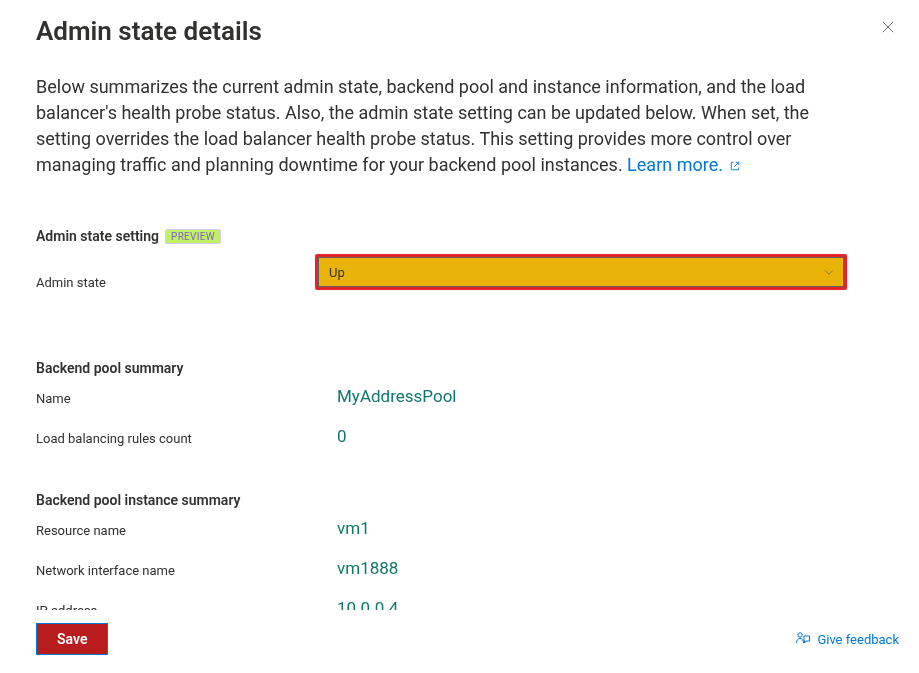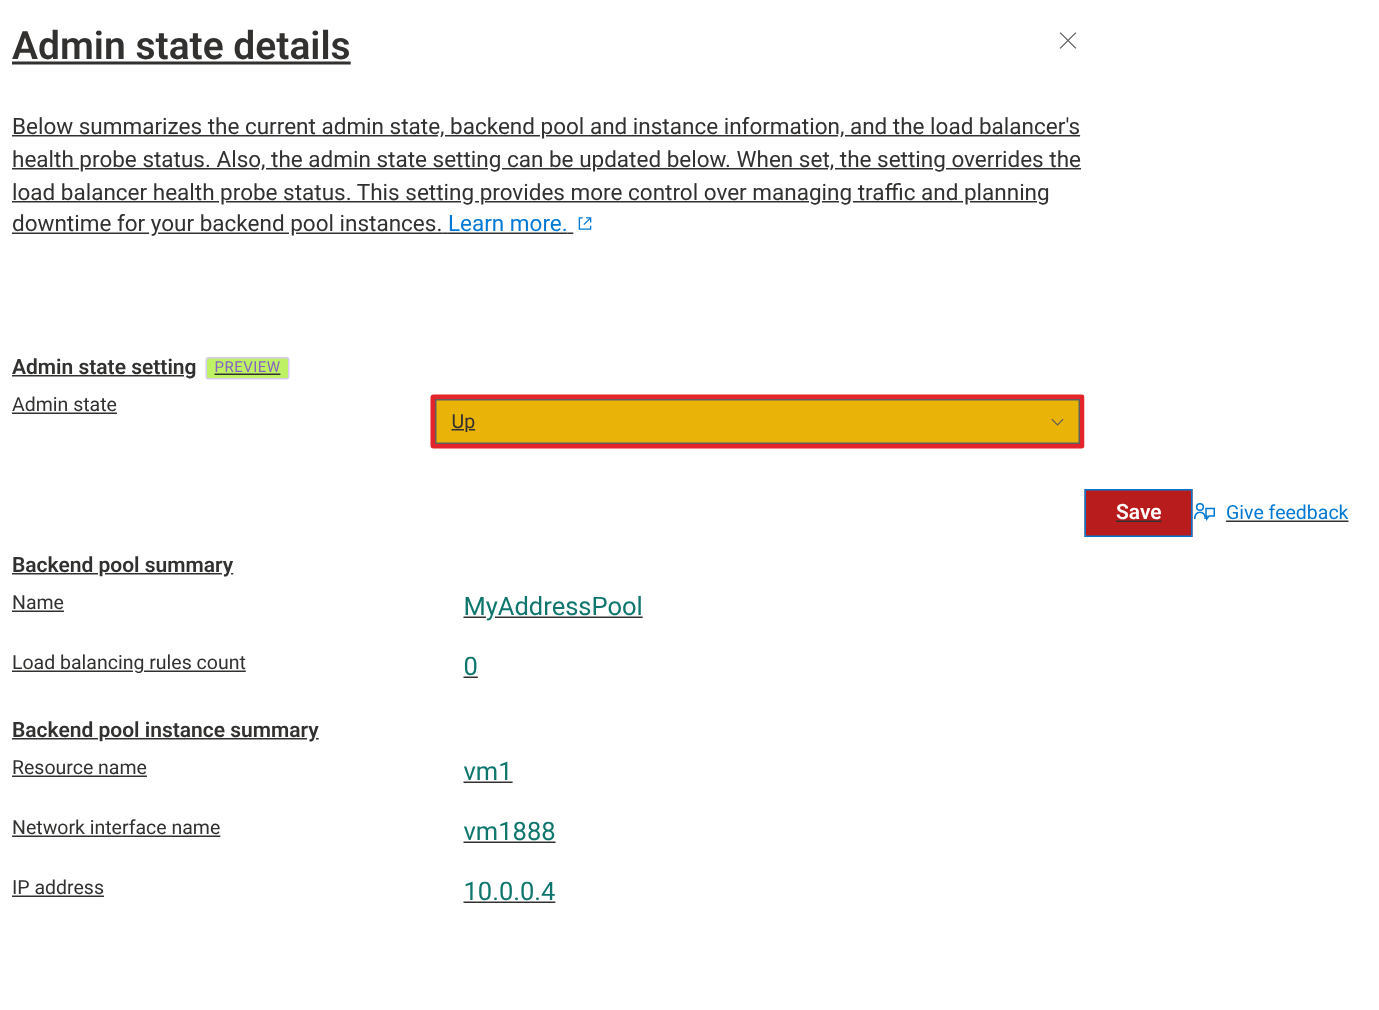--- a/index.html
+++ b/index.html
@@ -7,25 +7,24 @@
       font-family: "Segoe UI", -apple-system, BlinkMacSystemFont, Roboto, "Helvetica Neue", sans-serif;
       font-size: 13px;
       color: #323130;
       background: #fff;
       width: 919px;
       height: 673px;
       position: relative;
       padding: 0;
     }
     .panel {
-      padding: 16px 20px 0 8px;
+      padding: 16px 20px 0 36px;
       height: 100%;
       display: flex;
-      flex-direction: row;
-      text-decoration: underline;
+      flex-direction: column;
     }
     .header-row {
       display: flex;
       justify-content: space-between;
       align-items: flex-start;
       margin-bottom: 28px;
     }
     .page-title {
       font-size: 26px;
       font-weight: 600;
@@ -34,25 +33,25 @@
     .close-btn {
       background: none;
       border: none;
       cursor: pointer;
       padding: 4px;
       color: #605e5c;
       line-height: 0;
     }
     .close-btn svg { width: 14px; height: 14px; }
     .intro {
-      font-size: 15px;
+      font-size: 18px;
       color: #323130;
       line-height: 1.45;
       max-width: 780px;
-      margin-bottom: 76px;
+      margin-bottom: 50px;
     }
     .learn-more {
       color: #0078d4;
       text-decoration: none;
     }
     .ext-icon { width: 12px; height: 12px; vertical-align: -1px; margin-left: 2px; }
     .section-heading {
       font-size: 14px;
       font-weight: 600;
       color: #323130;
@@ -66,21 +65,21 @@
       font-weight: 400;
       color: #8661c5;
       border: 1px solid #d9c9f2;
       background: #bef264;
       padding: 1px 5px;
       border-radius: 2px;
       letter-spacing: 0.3px;
     }
     .field-row {
       display: flex;
-      align-items: flex-start;
+      align-items: flex-end;
       margin-bottom: 12px;
     }
     .field-label {
       width: 279px;
       font-size: 13px;
       color: #323130;
       flex-shrink: 0;
     }
     .field-value {
       font-size: 17px;
@@ -140,21 +139,21 @@
     .feedback-link {
       color: #0078d4;
       text-decoration: none;
       font-size: 13px;
       display: flex;
       align-items: center;
       gap: 6px;
     }
     .feedback-icon { width: 16px; height: 16px; }
     .kv-group .field-row { margin-bottom: 20px; }
-    .backend-section { margin-bottom: 24px; }
+    .backend-section { margin-bottom: 46px; }
   </style>
 </head>
 <body>
 
 <div class="panel">
   <div class="content-scroll">
     <div class="header-row">
       <h1 class="page-title">Admin state details</h1>
       <button class="close-btn">
         <svg viewBox="0 0 16 16" fill="none" stroke="currentColor" stroke-width="1">

